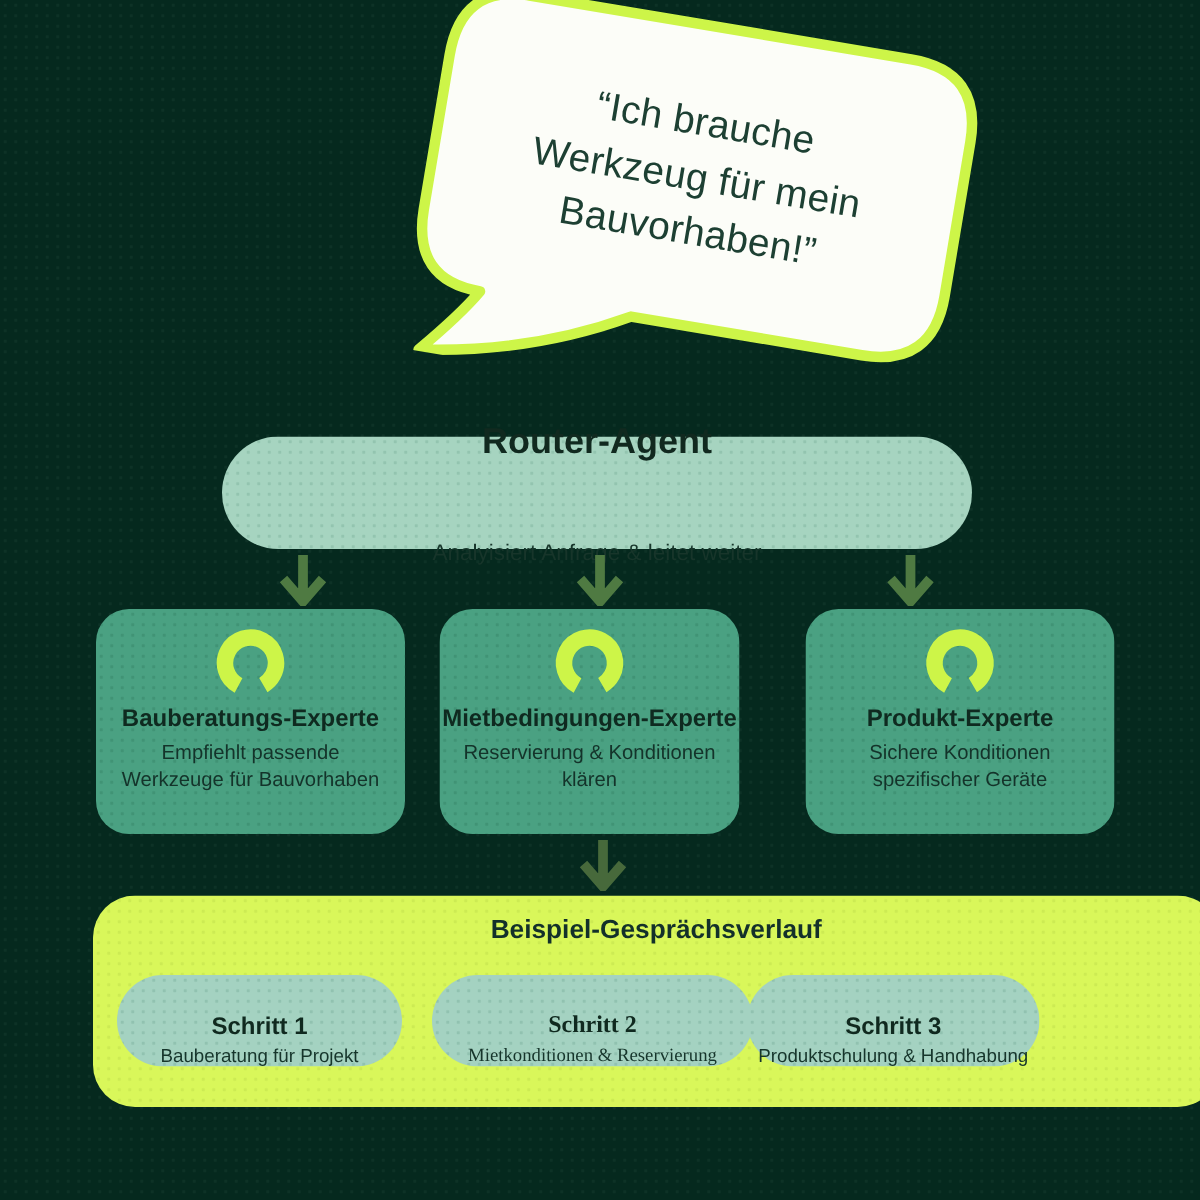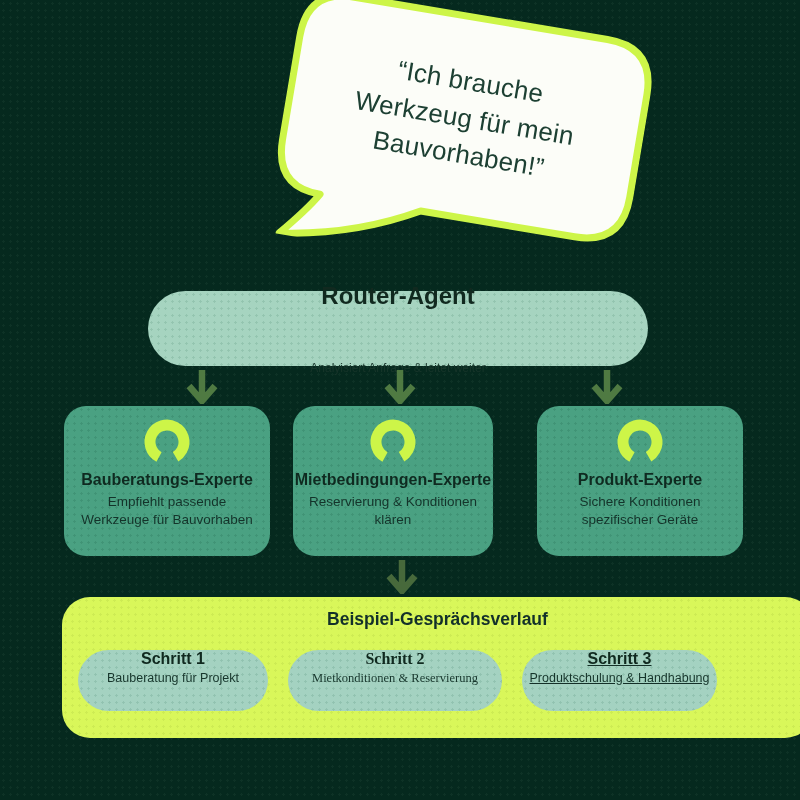--- a/index.html
+++ b/index.html
@@ -34,21 +34,21 @@
   .router {
     left: 148px; top: 291px; width: 500px; height: 75px;
     background-color: #a6d4c0;
     background-image: radial-gradient(circle, rgba(20,90,65,0.13) 1.1px, transparent 1.3px);
     background-size: 7px 7px;
     border-radius: 38px;
     display: flex; flex-direction: column; align-items: center; justify-content: center;
     gap: 3px;
   }
   .router-title { font-size: 24px; font-weight: 700; color: #11291f; }
-  .router-sub   { font-size: 12px; color: #17352a; margin-top: 48px; }
+  .router-sub   { font-size: 15px; color: #17352a; margin-top: 48px; }
 
   
   .arrow { width: 34px; height: 36px; }
 
   
   .expert {
     top: 406px; height: 150px;
     background-color: #4aa182;
     background-image: radial-gradient(circle, rgba(10,70,45,0.15) 1.1px, transparent 1.3px);
     background-size: 7px 7px;
@@ -74,26 +74,26 @@
   .panel-title {
     position: absolute; left: 0; right: 0; top: 12px;
     text-align: center; font-size: 17.5px; font-weight: 700; color: #13302a;
   }
   .step {
     position: absolute; top: 53px; height: 61px;
     background-color: #a4d2c1;
     background-image: radial-gradient(circle, rgba(20,90,65,0.13) 1.1px, transparent 1.3px);
     background-size: 7px 7px;
     border-radius: 31px;
-    display: flex; flex-direction: column; align-items: center; justify-content: flex-start;
+    display: flex; flex-direction: column; align-items: center; justify-content: flex-end;
     gap: 3px;
   }
   .step-1 { left: 16px;  width: 190px; }
   .step-2 { left: 226px; width: 214px; font-family: Liberation Serif, serif; }
-  .step-3 { left: 460px; width: 195px; text-decoration: underline; }
+  .step-3 { left: 436px; width: 195px; }
   .step-title { font-size: 16px; font-weight: 700; color: #10291f; white-space: nowrap; }
   .step-sub   { font-size: 12.5px; color: #16352b; white-space: nowrap; }
 </style>
 </head>
 <body>
 
 <div class="abs bubble-wrap">
   <svg class="bubble-svg" viewBox="0 0 370 258">
     <path d="M 60 12 L 318 12 Q 366 12 366 60 L 366 164 Q 366 212 318 212 L 162 212
              Q 100 247 26 257 Q 50 229 60 212

